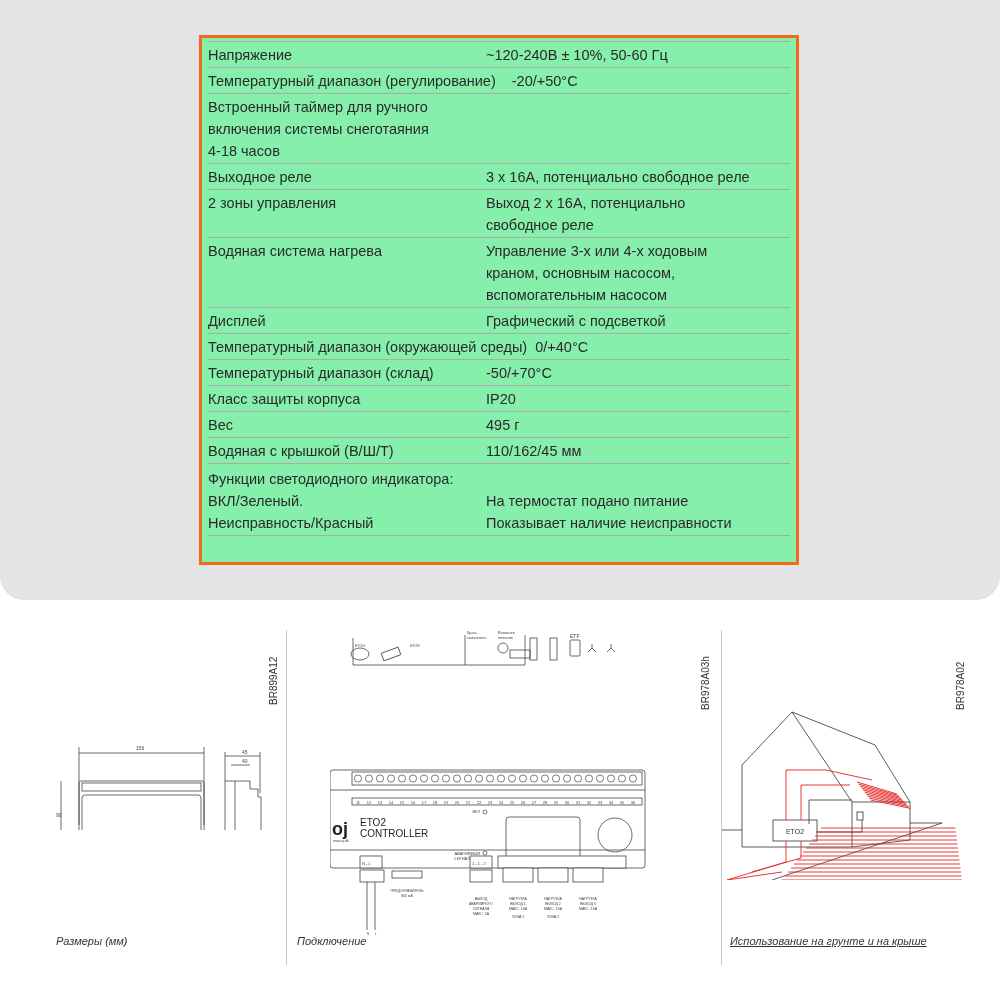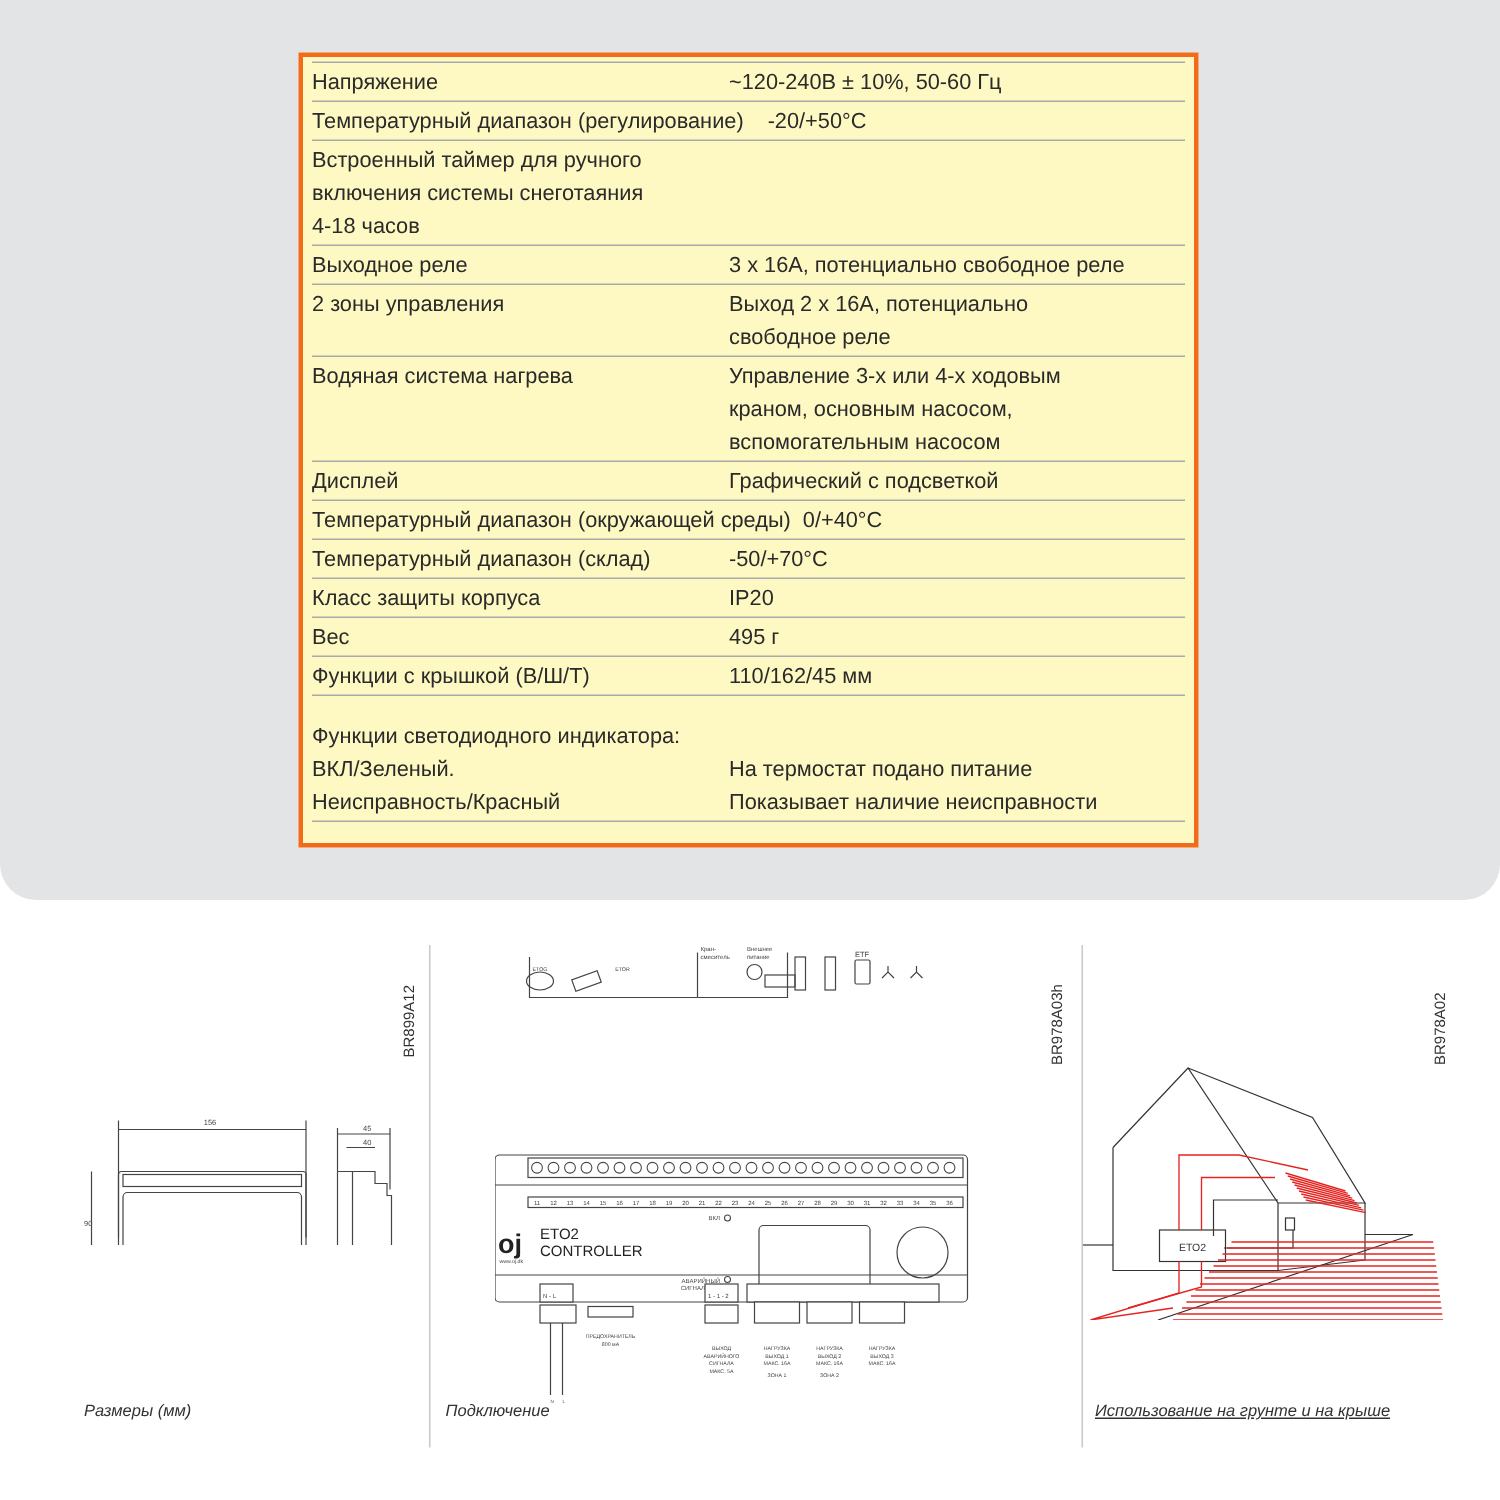--- a/index.html
+++ b/index.html
@@ -1,20 +1,20 @@
 <!DOCTYPE html>
 <html><head>
 <meta charset="utf-8">
 <style>
   html, body { margin:0; padding:0; }
   body { width:1000px; height:1000px; background:#ffffff; position:relative; overflow:hidden;
          font-family:"Liberation Sans", sans-serif; color:#2a2a2a; }
   .gray-panel { position:absolute; left:0; top:0; width:1000px; height:600px; background:#e3e4e6;
                 border-radius:0 0 24px 24px; }
-  .spec-box { position:absolute; left:199px; top:35px; width:600px; height:530px; background:#fef9c3;
+  .spec-box { position:absolute; left:199px; top:35px; width:600px; height:530px; background:#86efac;
               border:3px solid #f26a1b; box-sizing:border-box; padding:3px 6px 0 6px; }
   .spec-row { display:flex; border-top:1px solid #a9a9a9; font-size:14.5px; line-height:22px; padding:2px 0 1px 0; }
   .spec-row:last-child { border-bottom:1px solid #a9a9a9; }
   .spec-row .k { width:278px; flex:none; }
   .spec-row .v { flex:1; }
   .spec-row.inline .k { width:auto; margin-right:16px; }
   .spec-row.inline .v { flex:none; }
   .divider { position:absolute; width:1px; background:#c8c8c8; top:630px; height:335px; }
   .caption { position:absolute; font-style:italic; font-size:11px; color:#333; }
   .code { position:absolute; font-size:10px; color:#333; transform:rotate(-90deg); transform-origin:left top; white-space:nowrap; }
@@ -67,24 +67,24 @@
     </div>
   <div class="spec-row">
       <span class="k">Класс защиты корпуса</span>
       <span class="v">IP20</span>
     </div>
   <div class="spec-row">
       <span class="k">Вес</span>
       <span class="v">495 г</span>
     </div>
   <div class="spec-row">
-      <span class="k">Функции с крышкой (В/Ш/Т)</span>
+      <span class="k">Водяная с крышкой (В/Ш/Т)</span>
       <span class="v">110/162/45 мм</span>
     </div>
-  <div class="spec-row" style="flex-direction:column;padding-top:16px;">
+  <div class="spec-row" style="flex-direction:column;padding-top:4px;">
     <span>Функции светодиодного индикатора:</span>
     <div style="display:flex;">
         <span class="k">ВКЛ/Зеленый.</span>
         <span class="v">На термостат подано питание</span>
       </div>
     <div style="display:flex;">
         <span class="k">Неисправность/Красный</span>
         <span class="v">Показывает наличие неисправности</span>
       </div>
   </div>

